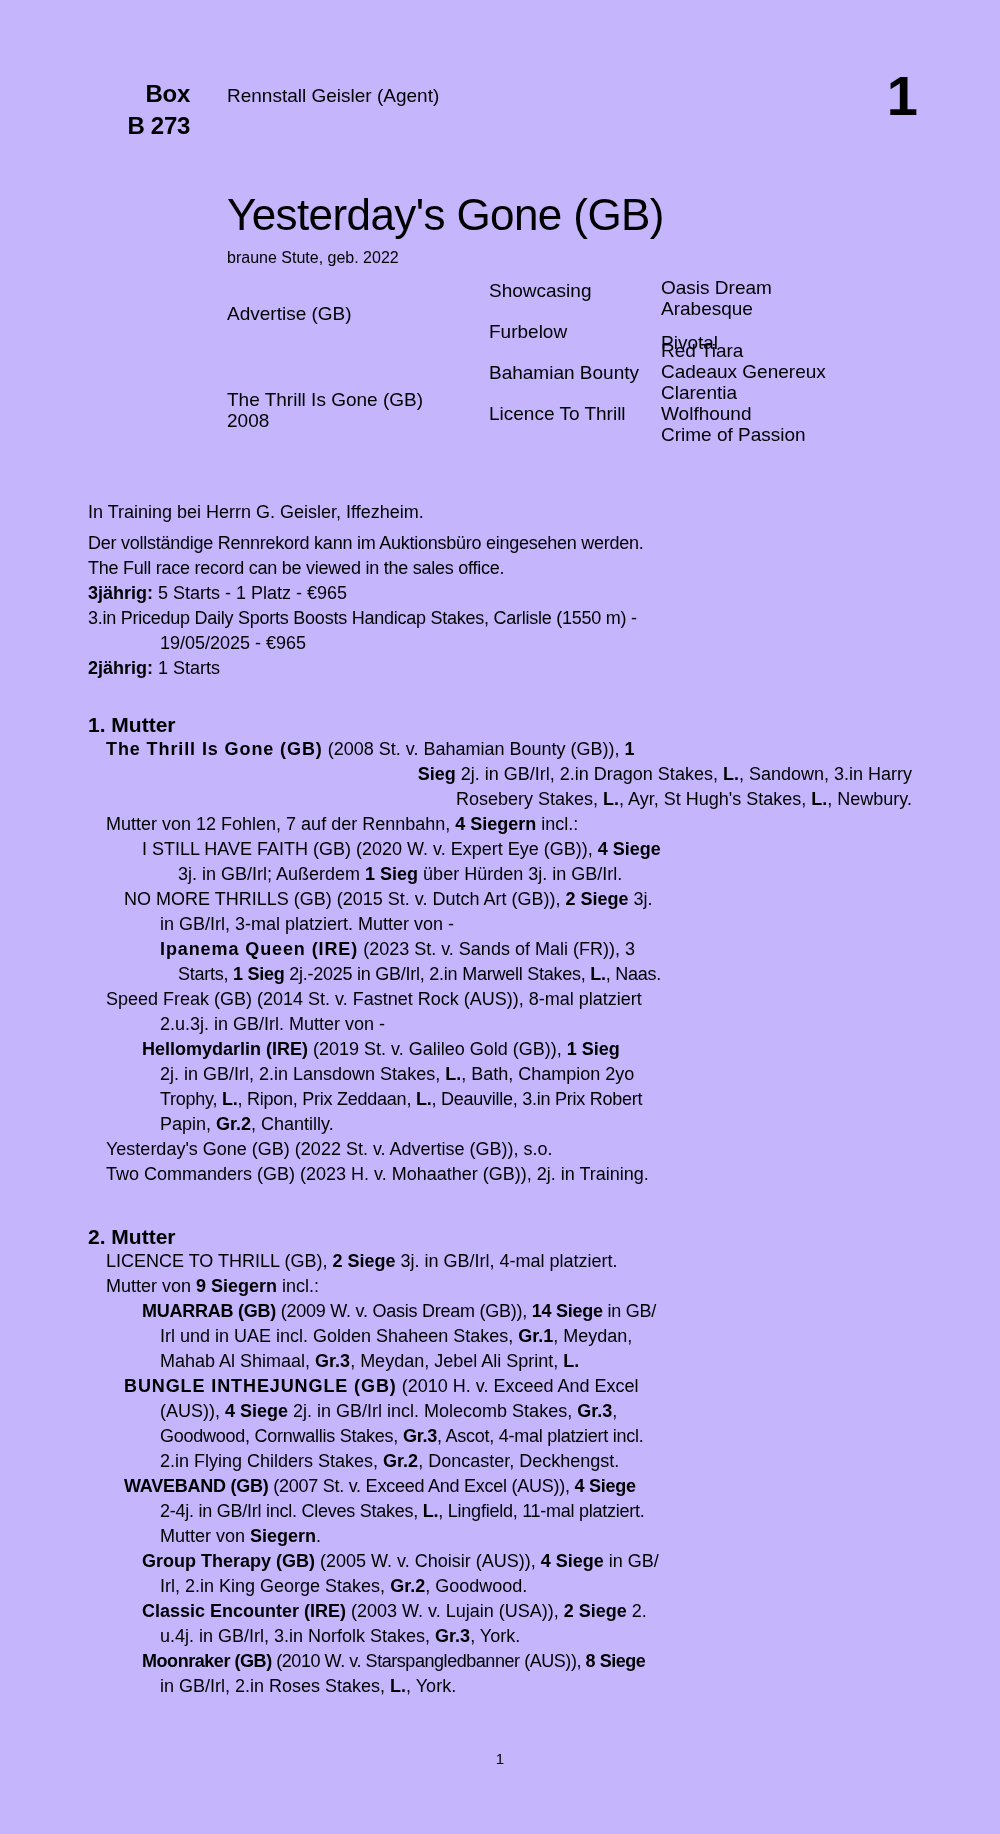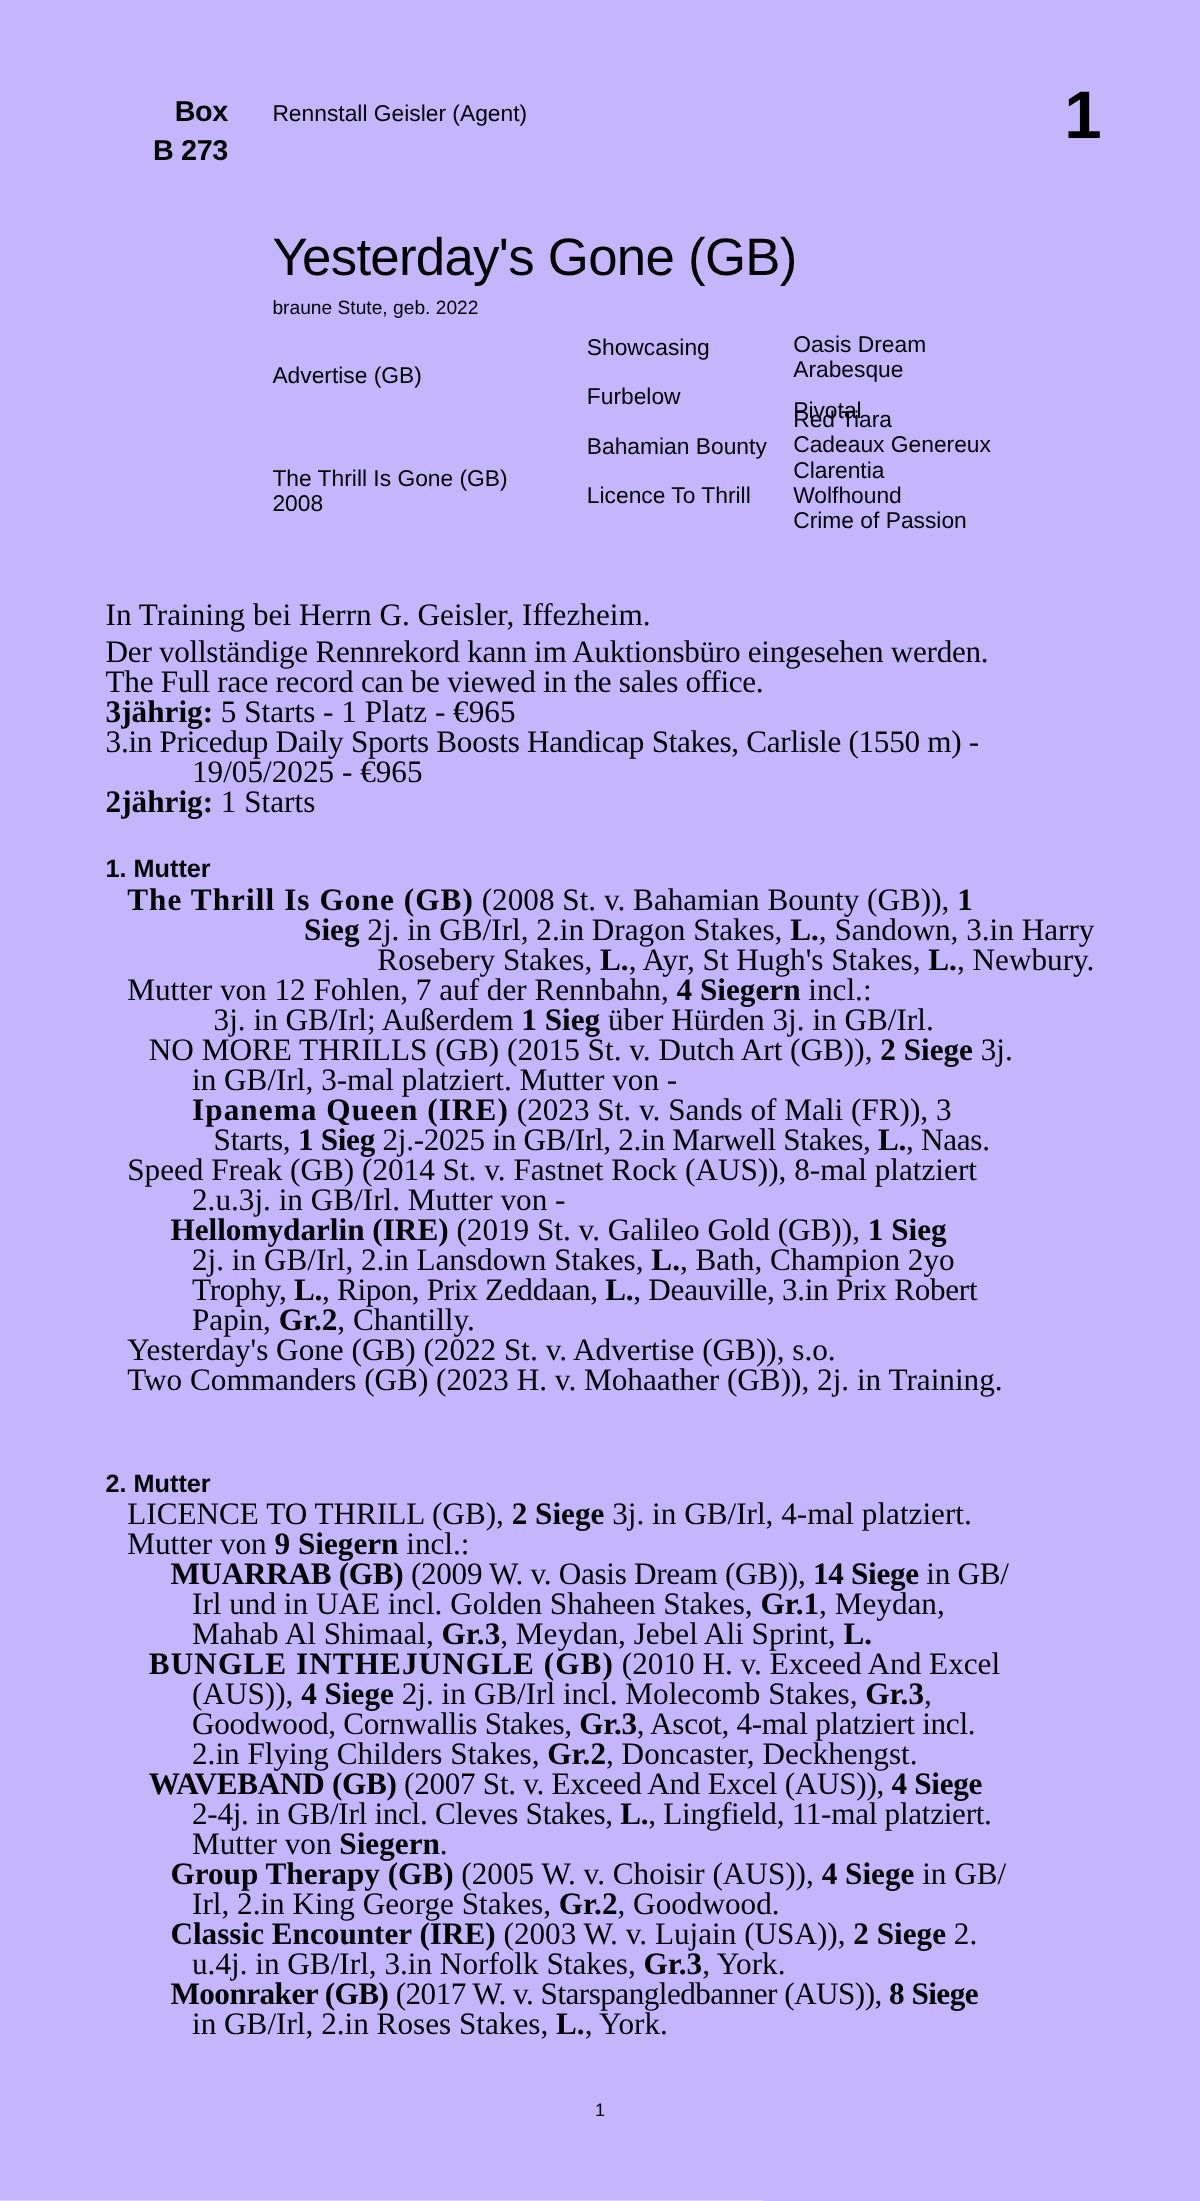--- a/index.html
+++ b/index.html
@@ -108,24 +108,23 @@
   .ped-g3-7 { top: 123px; }
   .ped-g3-8 { top: 144px; }
 
   
   .body-block {
     position: absolute;
     left: 88px;
     width: 824px;
   }
   .line {
-    font-size: 26px;
+    font-size: 18px;
     line-height: 25px;
     white-space: nowrap;
-    font-family: Liberation Serif, serif;
   }
   .b { font-weight: bold; }
 
   #training-line   { top: 0px; }
   #record-block    { top: 31px; }
   #record-block .line:nth-child(1),
   #record-block .line:nth-child(2) { letter-spacing: -0.25px; }
 
   .sect-title {
     font-size: 21px;
@@ -209,20 +208,21 @@
     <div class="sect-title">1. Mutter</div>
 
     <div class="line ind1 spread"><span class="b">The Thrill Is Gone (GB)</span><span class="tight" style="letter-spacing:0"> (2008 St. v. Bahamian Bounty (GB)), </span><span class="b" style="letter-spacing:0">1</span></div>
 
     <div class="line right"><span class="b">Sieg</span><span> 2j. in GB/Irl, 2.in Dragon Stakes, </span><span class="b">L.</span><span>, Sandown, 3.in Harry</span></div>
 
     <div class="line right"><span>Rosebery Stakes, </span><span class="b">L.</span><span>, Ayr, St Hugh's Stakes, </span><span class="b">L.</span><span>, Newbury.</span></div>
 
     <div class="line ind1"><span>Mutter von 12 Fohlen, 7 auf der Rennbahn, </span><span class="b">4 Siegern</span><span> incl.:</span></div>
 
+    <div class="line ind3"><span>I STILL HAVE FAITH (GB) (2020 W. v. Expert Eye (GB)), </span><span class="b">4 Siege</span></div>
     <div class="line ind5"><span>3j. in GB/Irl; Außerdem </span><span class="b">1 Sieg</span><span> über Hürden 3j. in GB/Irl.</span></div>
 
     <div class="line ind2"><span>NO MORE THRILLS (GB) (2015 St. v. Dutch Art (GB)), </span><span class="b">2 Siege</span><span> 3j.</span></div>
     <div class="line ind4">in GB/Irl, 3-mal platziert. Mutter von -</div>
 
     <div class="line ind4 spread"><span class="b">Ipanema Queen (IRE)</span><span style="letter-spacing:0"> (2023 St. v. Sands of Mali (FR)), 3</span></div>
     <div class="line ind5 tight"><span>Starts, </span><span class="b">1 Sieg</span><span> 2j.-2025 in GB/Irl, 2.in Marwell Stakes, </span><span class="b">L.</span><span>, Naas.</span></div>
 
     <div class="line ind1">Speed Freak (GB) (2014 St. v. Fastnet Rock (AUS)), 8-mal platziert</div>
     <div class="line ind4">2.u.3j. in GB/Irl. Mutter von -</div>
@@ -254,19 +254,19 @@
     <div class="line ind2 tight"><span class="b">WAVEBAND (GB)</span><span> (2007 St. v. Exceed And Excel (AUS)), </span><span class="b">4 Siege</span></div>
     <div class="line ind4 tight"><span>2-4j. in GB/Irl incl. Cleves Stakes, </span><span class="b">L.</span><span>, Lingfield, 11-mal platziert.</span></div>
     <div class="line ind4"><span>Mutter von </span><span class="b">Siegern</span><span>.</span></div>
 
     <div class="line ind3"><span class="b">Group Therapy (GB)</span><span> (2005 W. v. Choisir (AUS)), </span><span class="b">4 Siege</span><span> in GB/</span></div>
     <div class="line ind4"><span>Irl, 2.in King George Stakes, </span><span class="b">Gr.2</span><span>, Goodwood.</span></div>
 
     <div class="line ind3"><span class="b">Classic Encounter (IRE)</span><span> (2003 W. v. Lujain (USA)), </span><span class="b">2 Siege</span><span> 2.</span></div>
     <div class="line ind4"><span>u.4j. in GB/Irl, 3.in Norfolk Stakes, </span><span class="b">Gr.3</span><span>, York.</span></div>
 
-    <div class="line ind3 tighter"><span class="b">Moonraker (GB)</span><span> (2017 W. v. Starspangledbanner (AUS)), </span><span class="b">8 Siege</span></div>
+    <div class="line ind3 tighter"><span class="b">Moonraker (GB)</span><span> (2010 W. v. Starspangledbanner (AUS)), </span><span class="b">8 Siege</span></div>
     <div class="line ind4"><span>in GB/Irl, 2.in Roses Stakes, </span><span class="b">L.</span><span>, York.</span></div>
   </div>
 
   <div class="footer">1</div>
 
 </div>
 
 </body></html>

